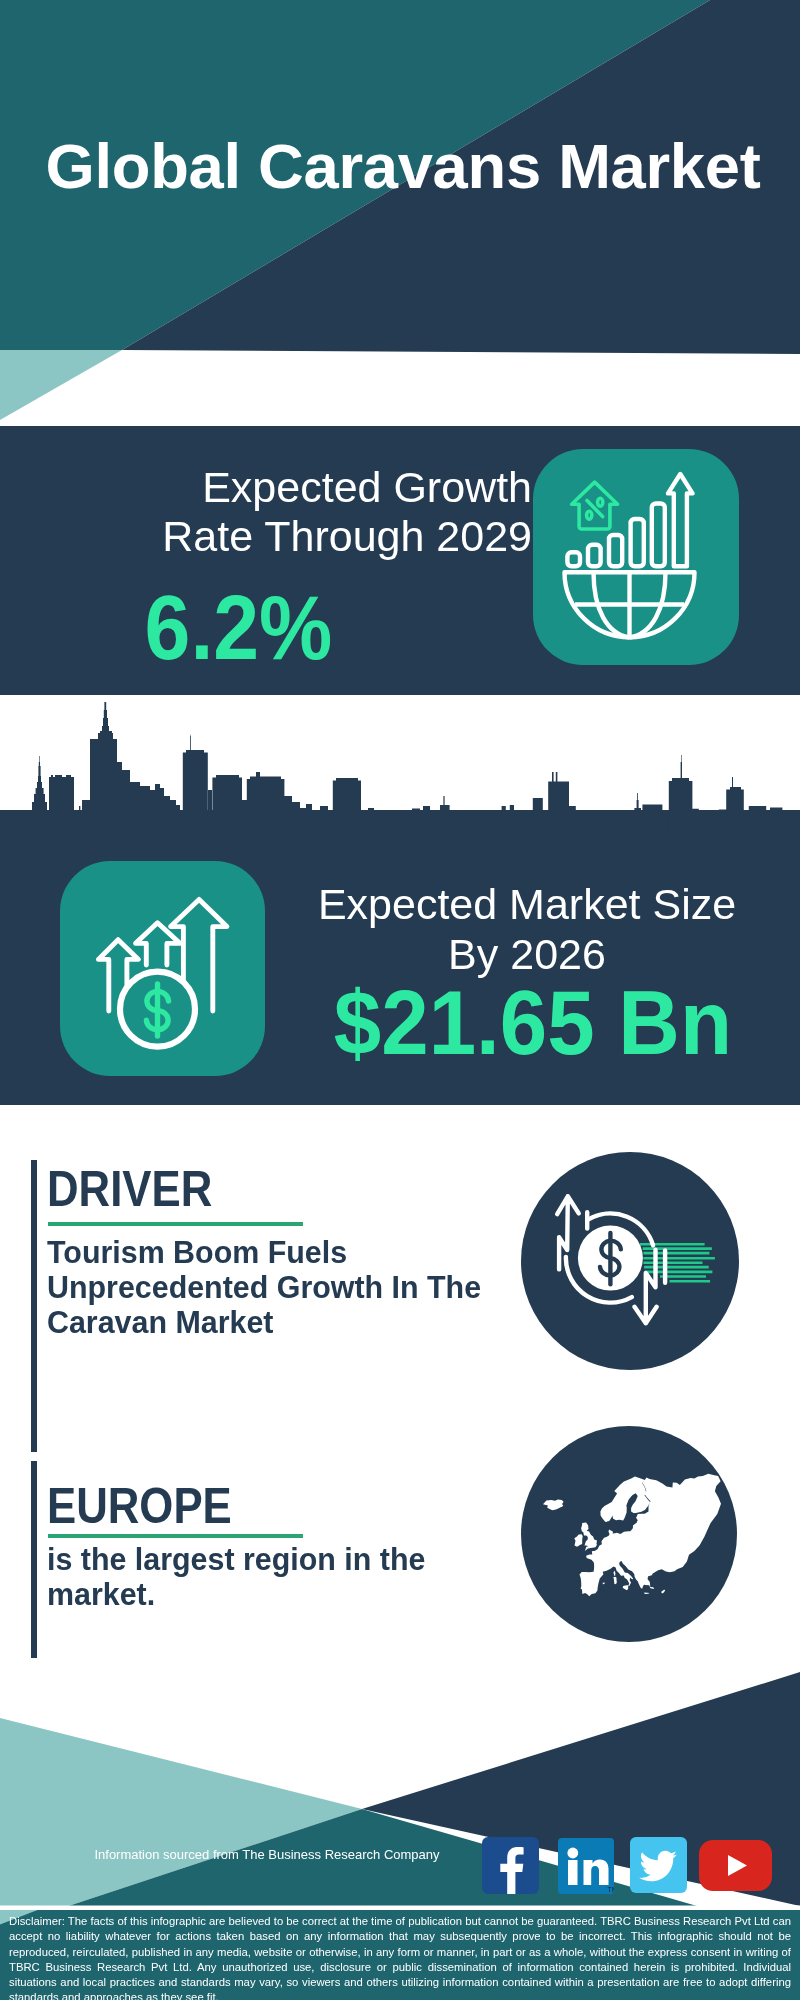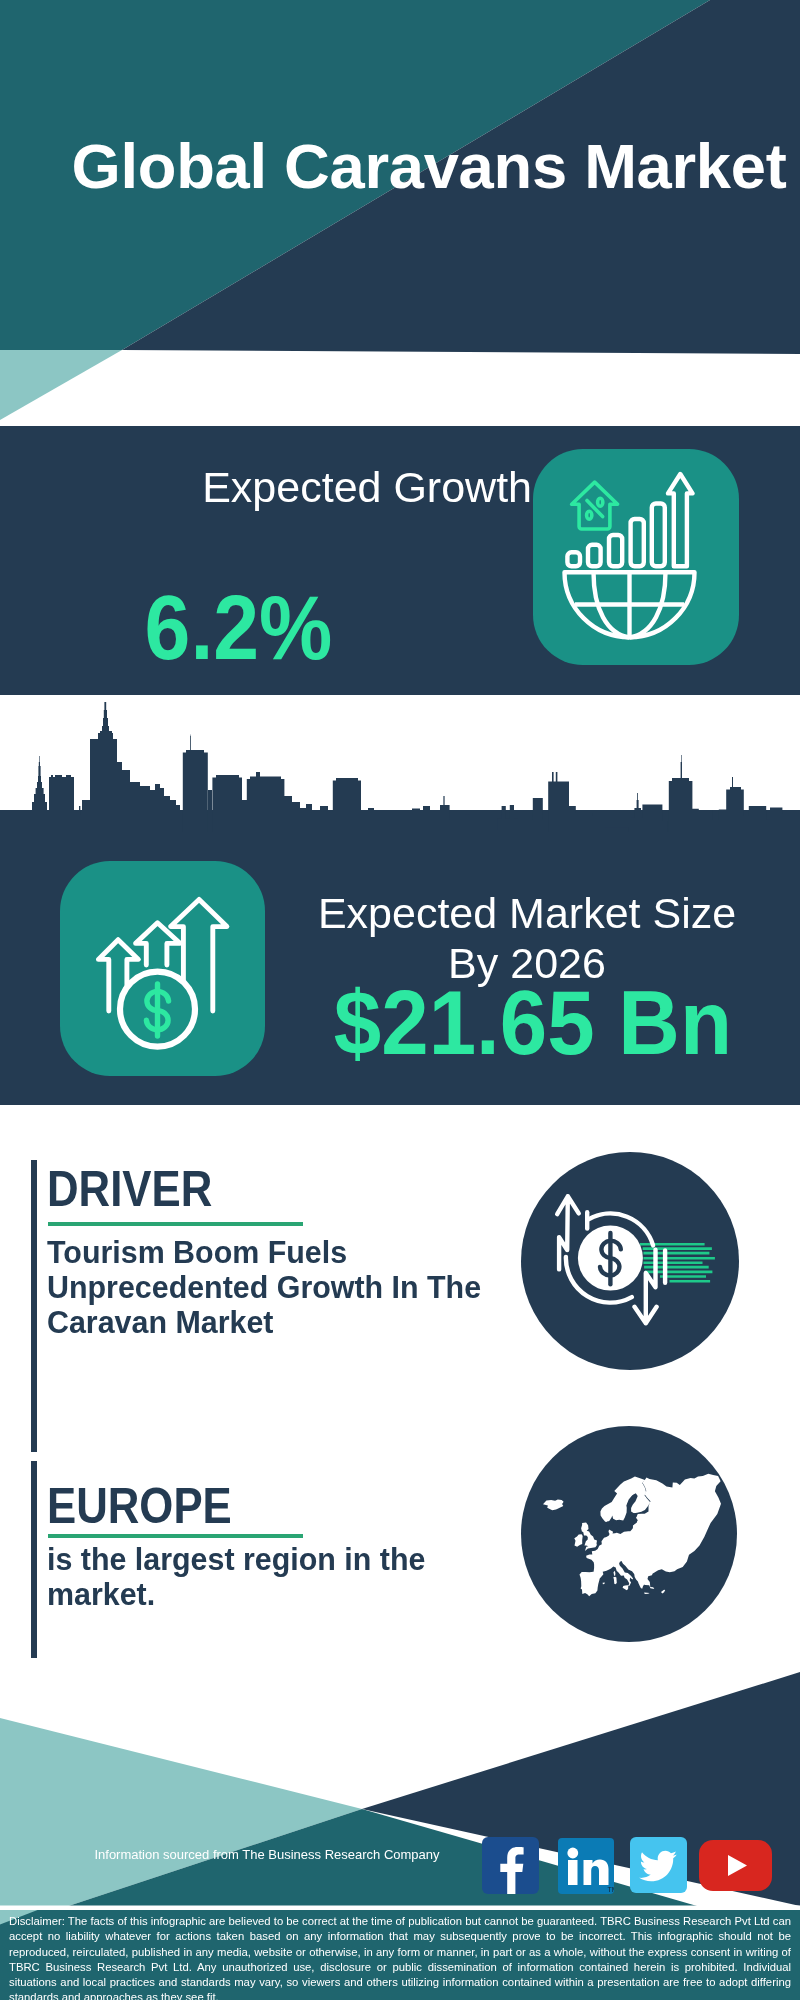--- a/index.html
+++ b/index.html
@@ -4,40 +4,40 @@
 <style>
   html,body{margin:0;padding:0;}
   body{width:800px;height:2000px;background:#ffffff;
        font-family:"Liberation Sans",sans-serif;
        -webkit-font-smoothing:antialiased;overflow:hidden;}
   .page{position:relative;width:800px;height:2000px;overflow:hidden;}
   .abs{position:absolute;}
   svg{display:block;}
 
   .title{left:45.5px;top:135px;font-size:63.3px;font-weight:bold;color:#ffffff;
-         letter-spacing:-0.28px;line-height:1;margin-left:26px;}
+         letter-spacing:-0.28px;line-height:1;}
 
   .statbox1{left:0;top:426px;width:800px;height:269px;background:#243b52;}
   .stat1-label{left:0;top:463px;width:532px;text-align:right;color:#ffffff;
                font-size:43px;line-height:48.6px;font-weight:normal;}
   .footer-source{left:37px;top:1844px;width:460px;color:#ffffff;font-size:13px;
                  line-height:22px;font-weight:normal;text-align:center;}
   .disclaimer{left:9px;top:1914px;width:782px;color:#ffffff;font-size:11.3px;
               line-height:15.3px;text-align:justify;}
 
   .vbar{left:31px;width:6px;background:#243b52;}
   .blk-head{left:47px;font-size:50px;font-weight:bold;color:#243b52;line-height:1;
             letter-spacing:0px;transform:scaleX(0.875);transform-origin:left center;}
   .blk-rule{left:47.5px;width:255px;height:4px;background:#2aa573;}
   .blk-body{left:47px;width:480px;font-size:32px;font-weight:bold;color:#243b52;
             line-height:35px;letter-spacing:0px;
             transform:scaleX(0.95);transform-origin:left center;}
 
   .stat2-label{left:270px;top:880px;width:514px;text-align:center;color:#ffffff;
-               font-size:43px;line-height:49.8px;font-weight:normal;margin-top:9px;}
+               font-size:43px;line-height:49.8px;font-weight:normal;}
   .stat2-value{left:248px;top:977px;width:534px;text-align:center;color:#2de8a1;
                font-size:91.5px;font-weight:bold;line-height:1;
                transform:scaleX(0.932);transform-origin:530px 50%;}
 
   .stat1-value{left:0;top:582px;width:477px;text-align:center;color:#2de8a1;
                font-size:91.5px;font-weight:bold;line-height:1;letter-spacing:0px;
                transform:scaleX(0.90);transform-origin:238px 50%;}
 </style>
 </head>
 <body>
@@ -47,20 +47,21 @@
   <svg class="abs" style="left:0;top:0" width="800" height="430" viewBox="0 0 800 430">
     <polygon points="0,0 710,0 122,350 0,350" fill="#1f656e"></polygon>
     <polygon points="710,0 800,0 800,354 122,350" fill="#243b52"></polygon>
     <polygon points="0,350 122,350 0,420" fill="#8cc6c4"></polygon>
   </svg>
   <div class="abs title">Global Caravans Market</div>
 
   <div class="abs statbox1"></div>
   <div class="abs stat1-label">
     <div>Expected Growth</div>
+    <div>Rate Through 2029</div>
   </div>
   <div class="abs stat1-value">6.2%</div>
 
   <svg class="abs" style="left:533px;top:449px" width="206" height="216" viewBox="0 0 206 216">
     <rect x="0" y="0" width="206" height="216" rx="50" ry="50" fill="#1a9186"></rect>
     <g fill="none" stroke="#ffffff" stroke-width="4.4" stroke-linejoin="round" stroke-linecap="butt">
 
       <path d="M31.5,123.2 a65,65 0 0 0 130,0 z"></path>
       <path d="M60.5,123.2 C60.5,160 74,185 96.5,188.6"></path>
       <path d="M132.5,123.2 C132.5,160 119,185 96.5,188.6"></path>

